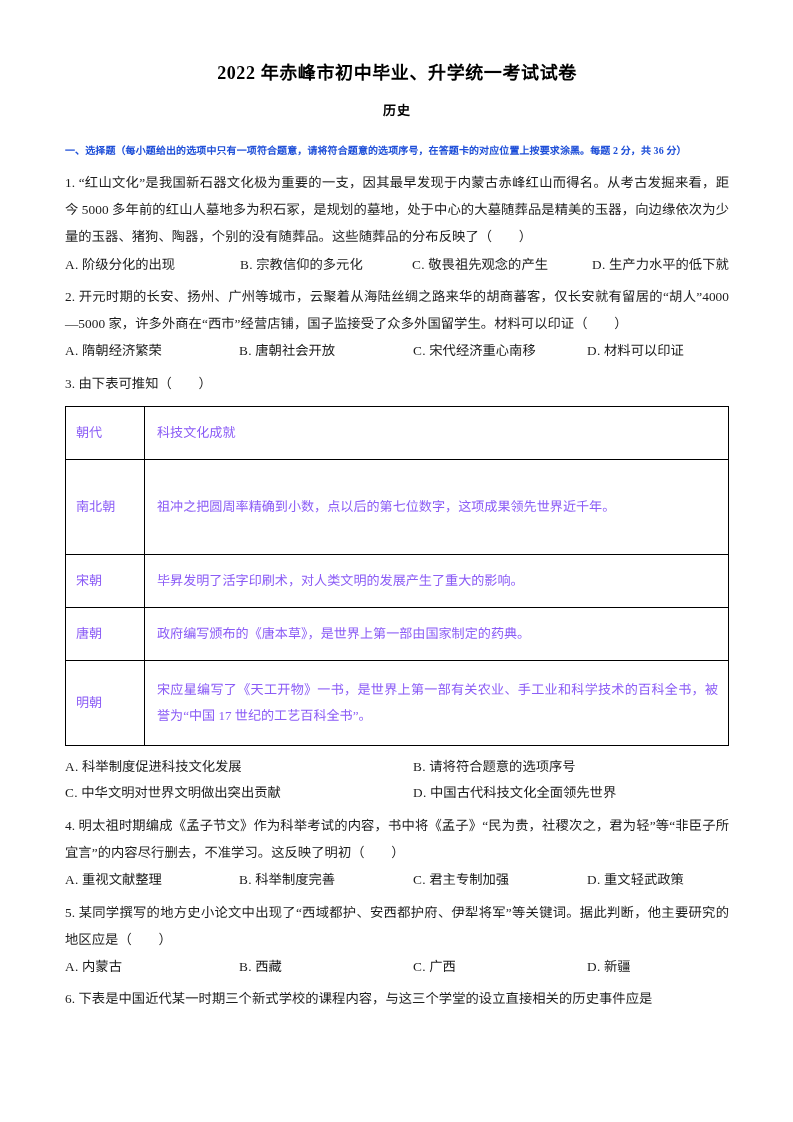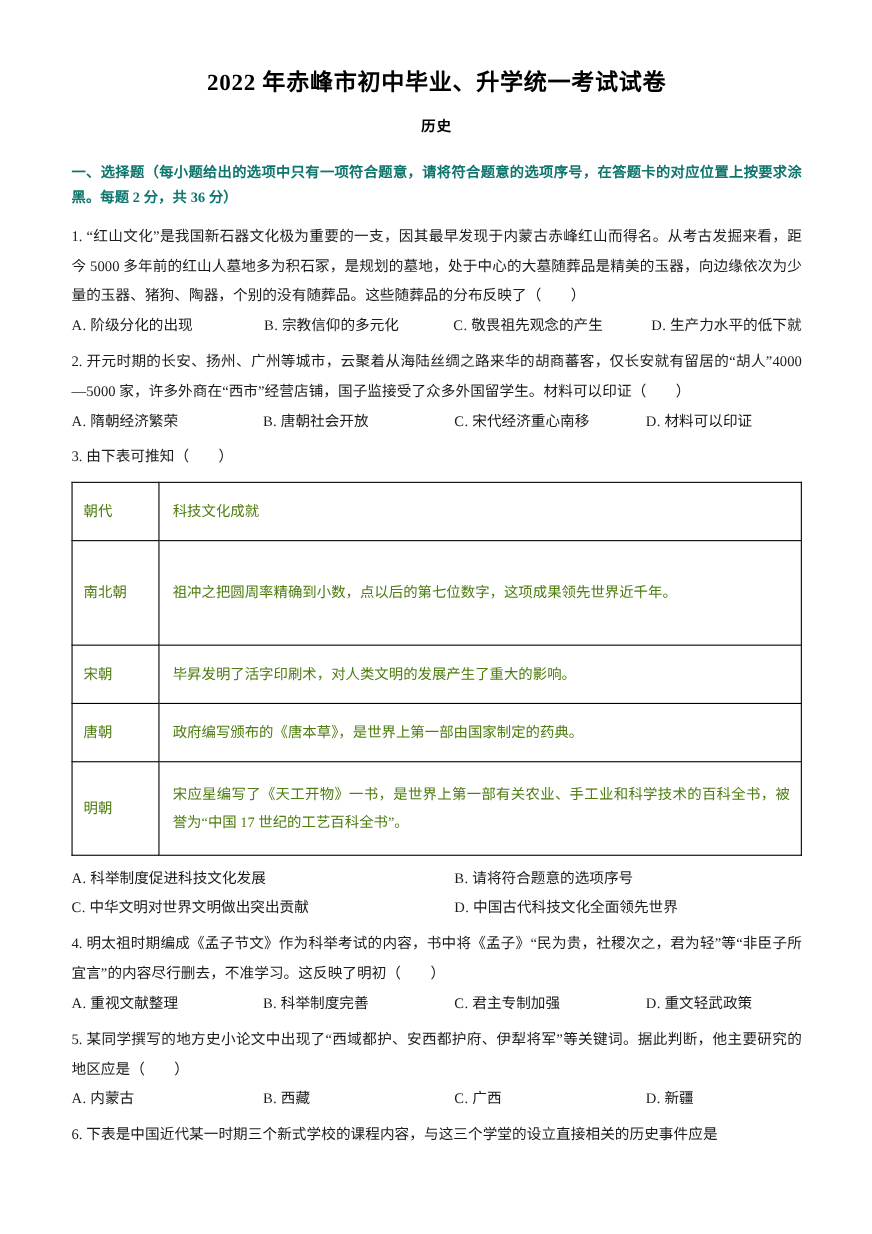--- a/index.html
+++ b/index.html
@@ -34,21 +34,21 @@
     left: 65px;
     top: 0;
     width: 664px;
   }
 
   
   .doc-title {
     margin: 0;
     padding-top: 62px;
     text-align: center;
-    font-size: 21px;
+    font-size: 18px;
     font-weight: bold;
     letter-spacing: 0.6px;
     line-height: 1.3;
     color: #000;
   }
 
   .subject-title {
     margin: 0;
     padding-top: 18px;
     text-align: center;
@@ -56,25 +56,25 @@
     font-weight: bold;
     letter-spacing: 1px;
     line-height: 1.3;
     color: #000;
   }
 
   
   .section-heading {
     margin: 0;
     padding-top: 22px;
-    font-size: 13px;
+    font-size: 10px;
     font-weight: bold;
     line-height: 1.75;
     text-align: justify;
-    color: #0f766e;
+    color: #1d4ed8;
     letter-spacing: 0.1px;
   }
 
   
   .question {
     margin: 0;
     padding-top: 9px;
     font-size: 13.3px;
     line-height: 2.05;
     text-align: justify;
@@ -135,21 +135,21 @@
   
   .tbl-wrap {
     padding-top: 9px;
   }
 
   table.dyn-table {
     border-collapse: collapse;
     width: 664px;
     table-layout: fixed;
     font-size: 13.1px;
-    color: #4d7c0f;
+    color: #8b5cf6;
   }
 
   table.dyn-table td {
     border: 1px solid #000;
     padding: 9px 10px 9px 12px;
     vertical-align: middle;
     line-height: 1.95;
     text-align: justify;
     text-justify: inter-ideograph;
   }

